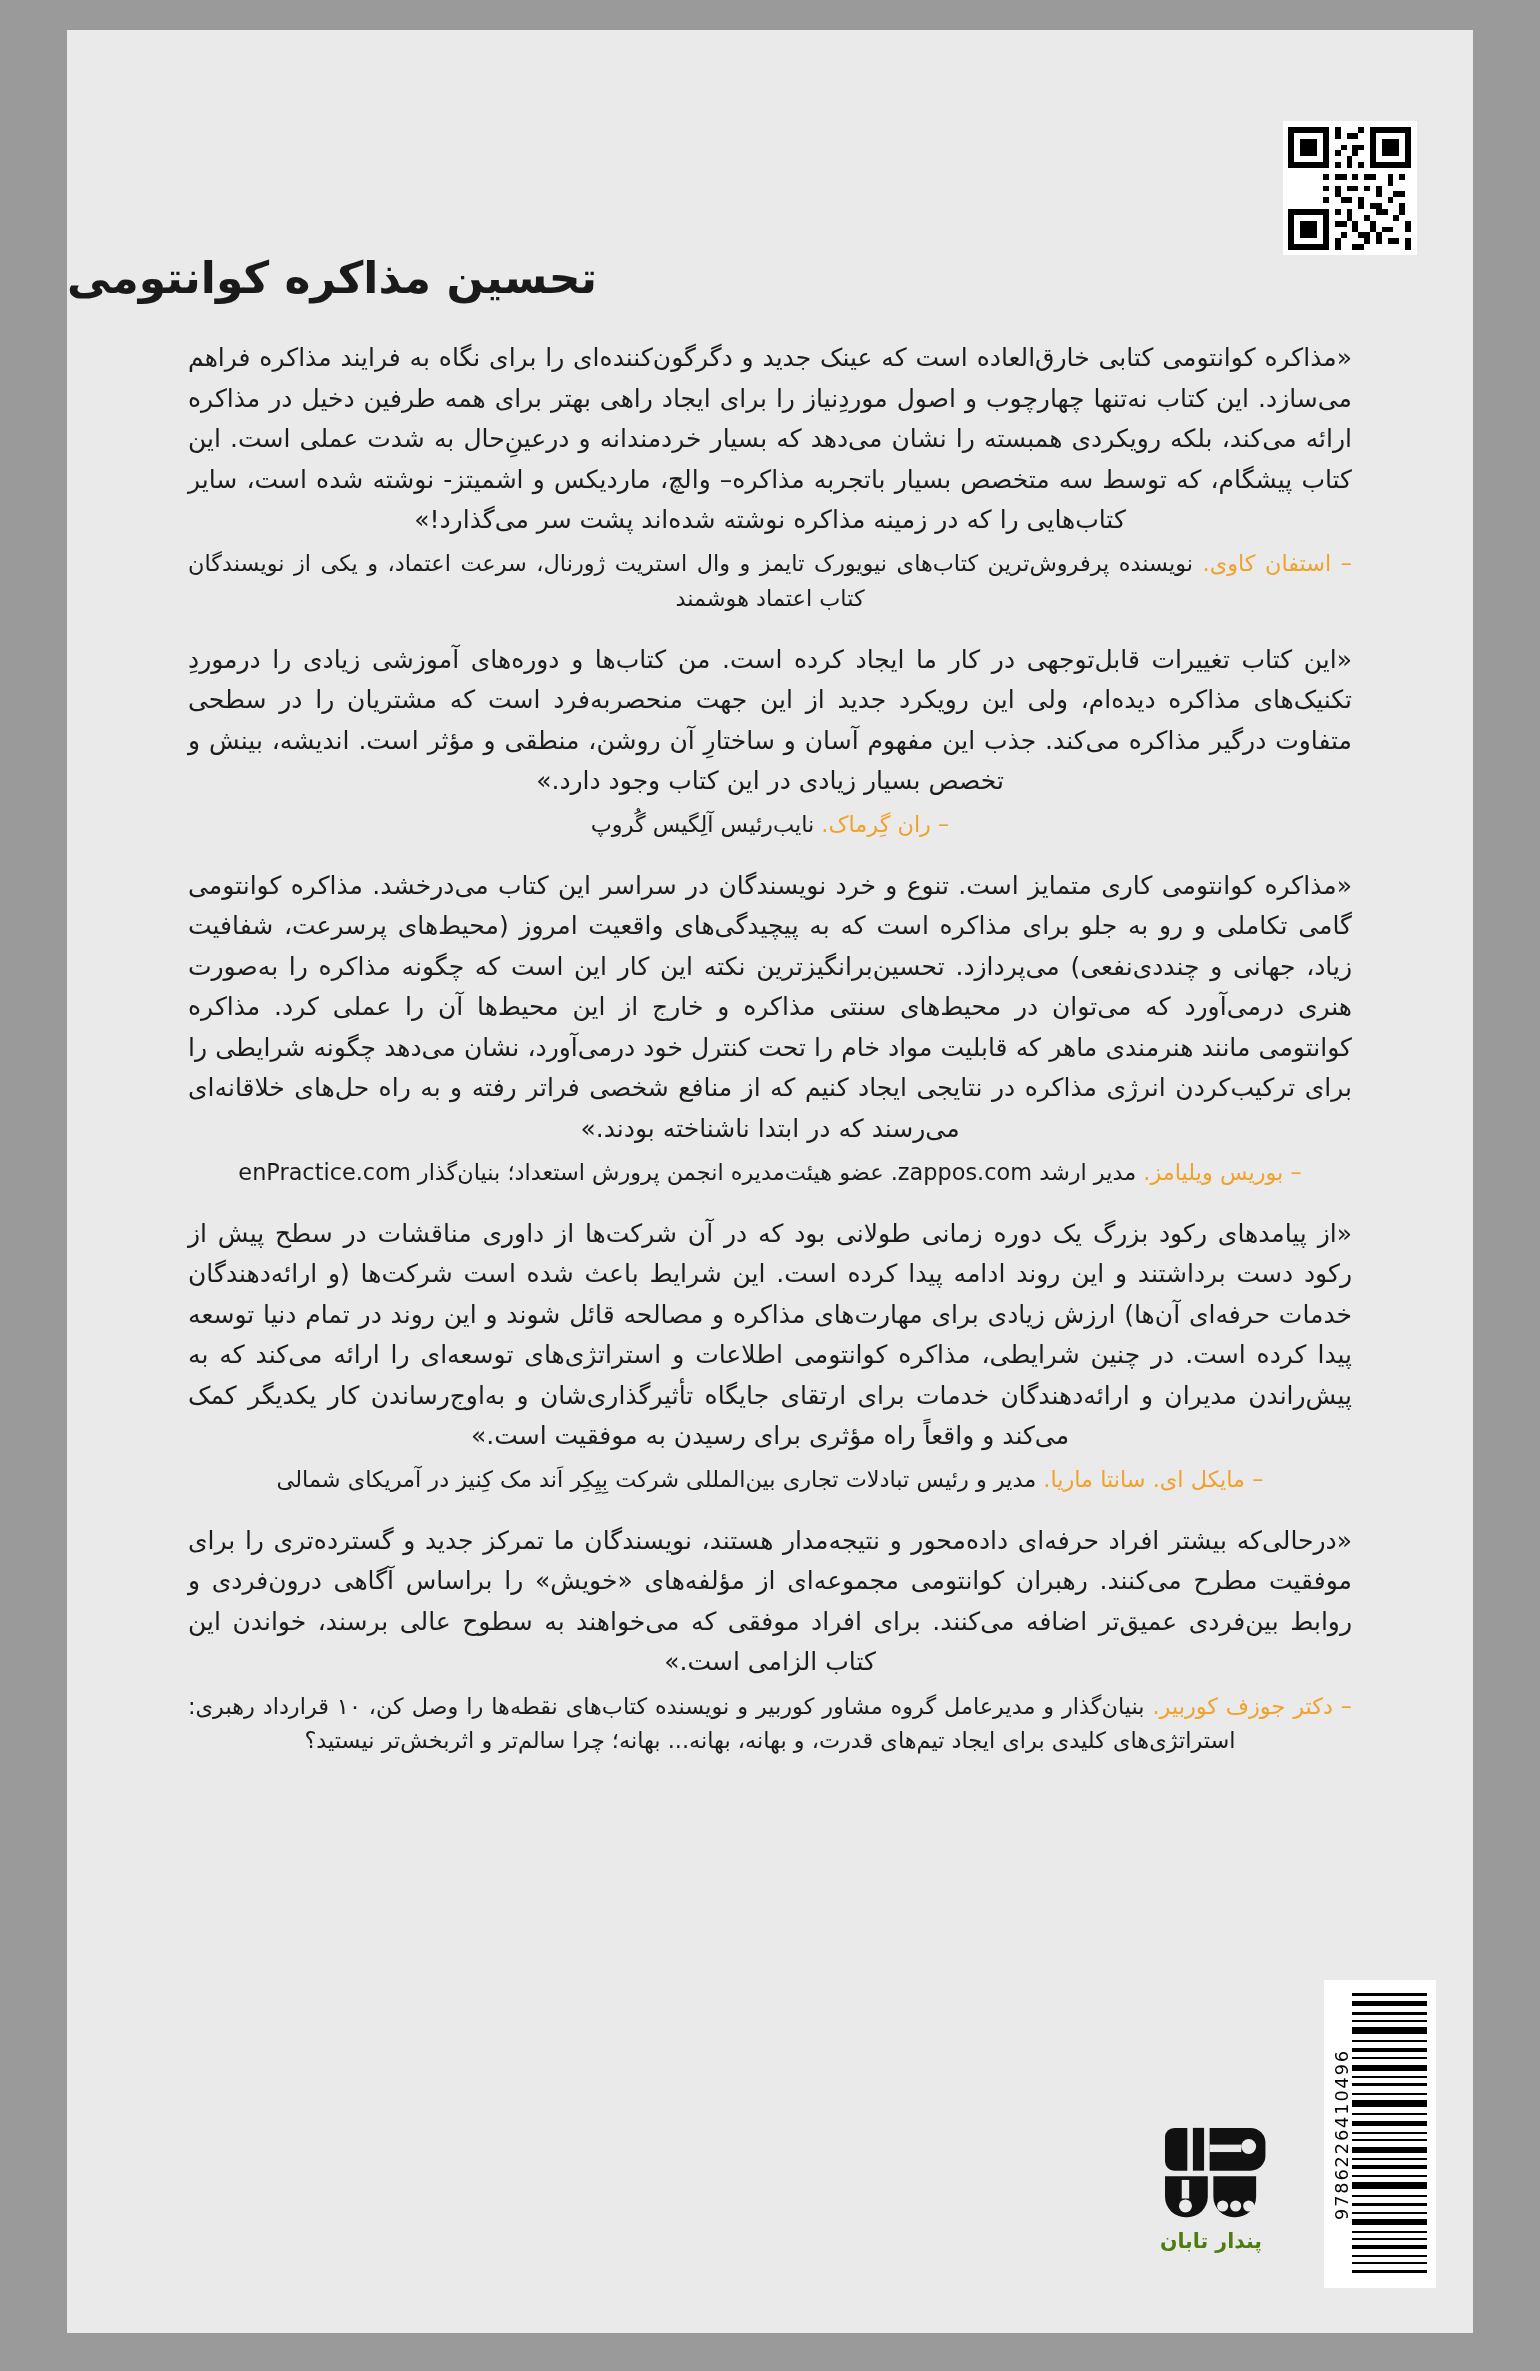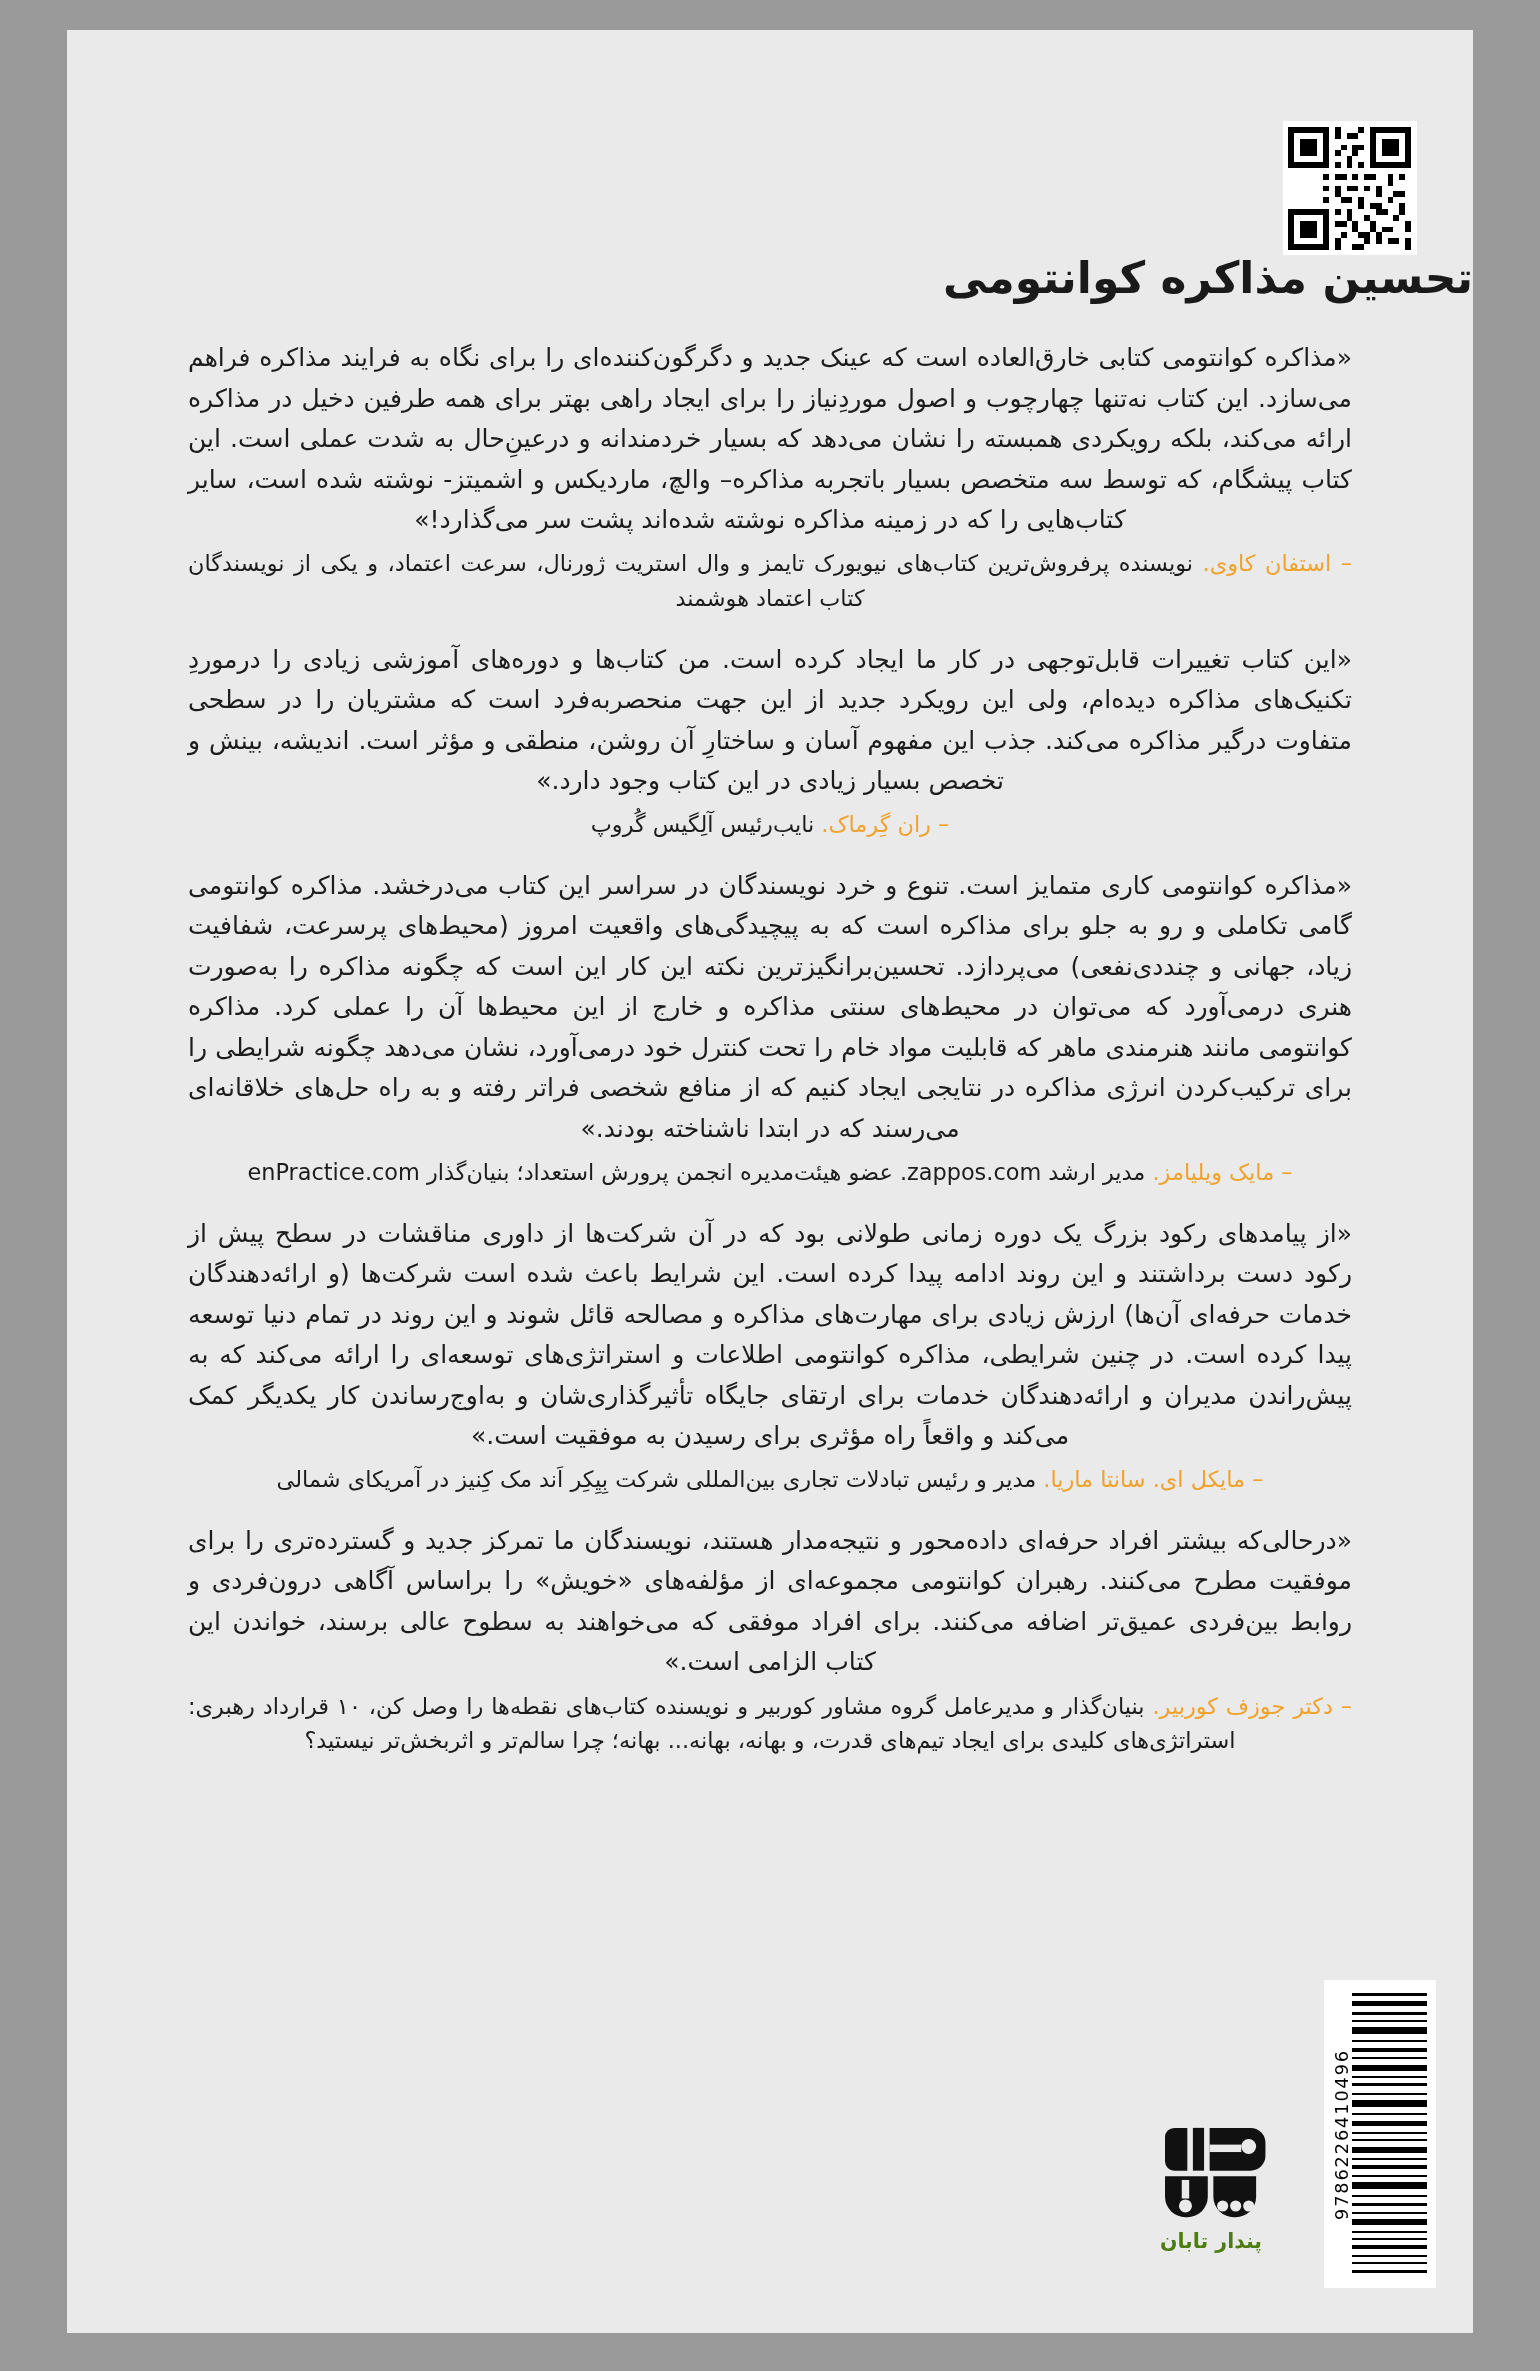--- a/index.html
+++ b/index.html
@@ -37,21 +37,21 @@
     box-sizing: content-box;
   }
   .qr-wrap svg { display: block; }
 
   
   .title {
     position: absolute;
     top: 222px;
     left: 0;
     right: 0;
-    text-align: right;
+    text-align: left;
     font-size: 44px;
     font-weight: bold;
     color: #1a1a1a;
     letter-spacing: 0px;
     direction: rtl;
   }
 
   
   .body-col {
     position: absolute;
@@ -237,21 +237,21 @@
     </p>
 
     <p class="quote">«این کتاب تغییرات قابل‌توجهی در کار ما ایجاد کرده است. من کتاب‌ها و دوره‌های آموزشی زیادی را درموردِ تکنیک‌های مذاکره دیده‌ام، ولی این رویکرد جدید از این جهت منحصربه‌فرد است که مشتریان را در سطحی متفاوت درگیر مذاکره می‌کند. جذب این مفهوم آسان و ساختارِ آن روشن، منطقی و مؤثر است. اندیشه، بینش و تخصص بسیار زیادی در این کتاب وجود دارد.»</p>
     <p class="attrib">
       <span class="nm">– ران گِرماک.</span>
       <span>نایب‌رئیس آلِگیس گُروپ</span>
     </p>
 
     <p class="quote">«مذاکره کوانتومی کاری متمایز است. تنوع و خرد نویسندگان در سراسر این کتاب می‌درخشد. مذاکره کوانتومی گامی تکاملی و رو به جلو برای مذاکره است که به پیچیدگی‌های واقعیت امروز (محیط‌های پرسرعت، شفافیت زیاد، جهانی و چنددی‌نفعی) می‌پردازد. تحسین‌برانگیزترین نکته این کار این است که چگونه مذاکره را به‌صورت هنری درمی‌آورد که می‌توان در محیط‌های سنتی مذاکره و خارج از این محیط‌ها آن را عملی کرد. مذاکره کوانتومی مانند هنرمندی ماهر که قابلیت مواد خام را تحت کنترل خود درمی‌آورد، نشان می‌دهد چگونه شرایطی را برای ترکیب‌کردن انرژی مذاکره در نتایجی ایجاد کنیم که از منافع شخصی فراتر رفته و به راه حل‌های خلاقانه‌ای می‌رسند که در ابتدا ناشناخته بودند.»</p>
     <p class="attrib wide">
-      <span class="nm">– مایک ویلیامز.</span>
+      <span class="nm">– بوریس ویلیامز.</span>
       <span>مدیر ارشد zappos.com. عضو هیئت‌مدیره انجمن پرورش استعداد؛ بنیان‌گذار enPractice.com</span>
     </p>
 
     <p class="quote">«از پیامدهای رکود بزرگ یک دوره زمانی طولانی بود که در آن شرکت‌ها از داوری مناقشات در سطح پیش از رکود دست برداشتند و این روند ادامه پیدا کرده است. این شرایط باعث شده است شرکت‌ها (و ارائه‌دهندگان خدمات حرفه‌ای آن‌ها) ارزش زیادی برای مهارت‌های مذاکره و مصالحه قائل شوند و این روند در تمام دنیا توسعه پیدا کرده است. در چنین شرایطی، مذاکره کوانتومی اطلاعات و استراتژی‌های توسعه‌ای را ارائه می‌کند که به پیش‌راندن مدیران و ارائه‌دهندگان خدمات برای ارتقای جایگاه تأثیرگذاری‌شان و به‌اوج‌رساندن کار یکدیگر کمک می‌کند و واقعاً راه مؤثری برای رسیدن به موفقیت است.»</p>
     <p class="attrib wide">
       <span class="nm">– مایکل ای. سانتا ماریا.</span>
       <span>مدیر و رئیس تبادلات تجاری بین‌المللی شرکت بِیِکِر اَند مک کِنیز در آمریکای شمالی</span>
     </p>
 
 

